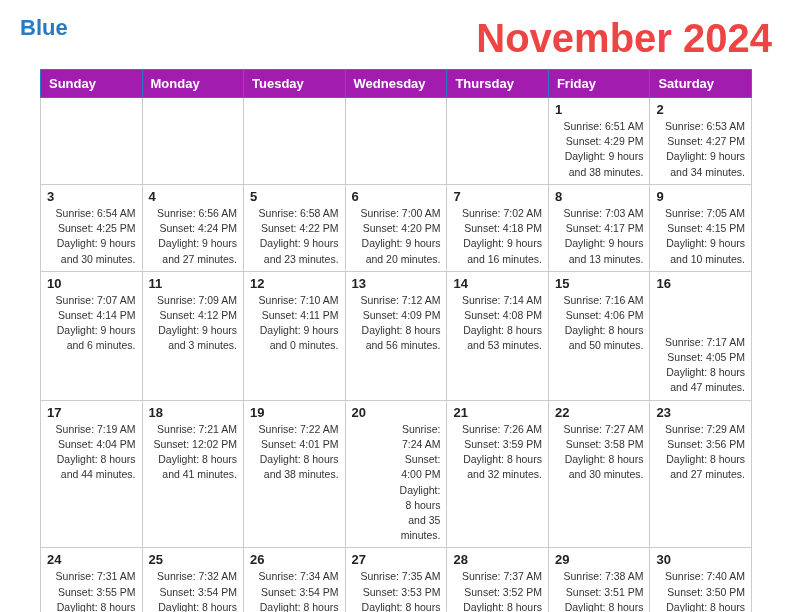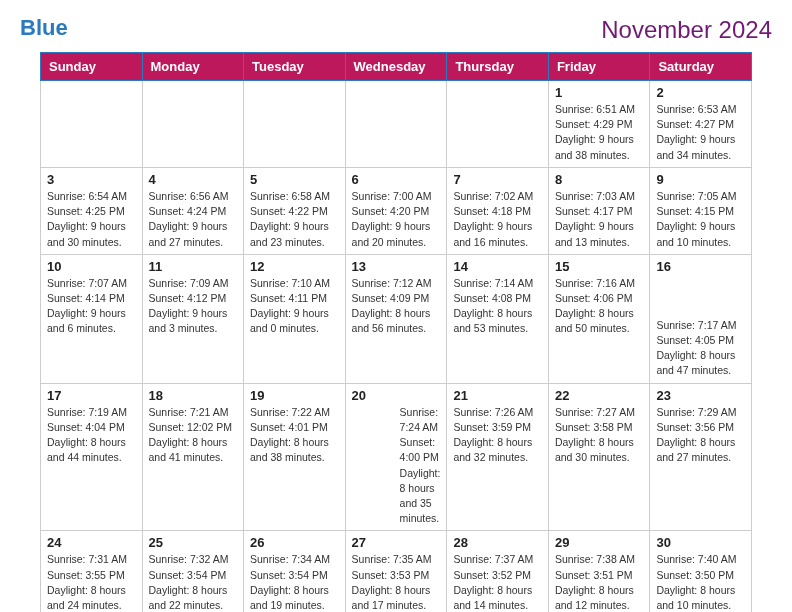--- a/index.html
+++ b/index.html
@@ -1,27 +1,27 @@
 <!DOCTYPE html>
 <html><head>
   <meta charset="utf-8">
   <style>
     * { box-sizing: border-box; margin: 0; padding: 0; }
     body { font-family: Arial, sans-serif; background: #fff; width: 792px; min-height: 612px; }
     .header { display: flex; align-items: flex-start; padding: 16px 20px 8px 20px; }
     .logo { display: flex; flex-direction: column; margin-right: auto; }
     .title-block { text-align: right; }
-    .month-title { font-size: 24px; color: #701a75; font-weight: normal; }
+    .month-title { font-size: 40px; color: #ef4444; font-weight: bold; }
     .location { font-size: 16px; color: #444; margin-top: 2px; }
     .calendar { width: 100%; border-collapse: collapse; margin: 0 20px; width: calc(100% - 40px); margin-left: 20px; }
-    .calendar th { background: #be185d; color: #fff; text-align: left; padding: 6px 8px; font-size: 13px; font-weight: bold; border: 1px solid #2a7abf; }
+    .calendar th { background: #a21caf; color: #fff; text-align: left; padding: 6px 8px; font-size: 13px; font-weight: bold; border: 1px solid #2a7abf; }
     .calendar td { vertical-align: top; padding: 4px 6px; border: 1px solid #ccc; font-size: 10.5px; color: #333; width: 14.28%; min-height: 80px; }
     .calendar tr.row td { height: 82px; }
     .day-num { font-size: 13px; font-weight: bold; color: #222; display: block; margin-bottom: 2px; }
-    .day-info { line-height: 1.45; font-size: 10.5px; }
+    .day-info { line-height: 1.45; font-size: 10.5px; text-align: right; }
     .empty { background: #fff; }
     table { border-collapse: collapse; }
     .calendar-wrap { padding: 0 20px 16px 20px; }
   </style>
 </head>
 <body>
 
 <div class="header">
   <div class="logo">
     <span style="font-size:22px;font-weight:bold;color:#2a7abf;line-height:1.1;">Blue</span>

